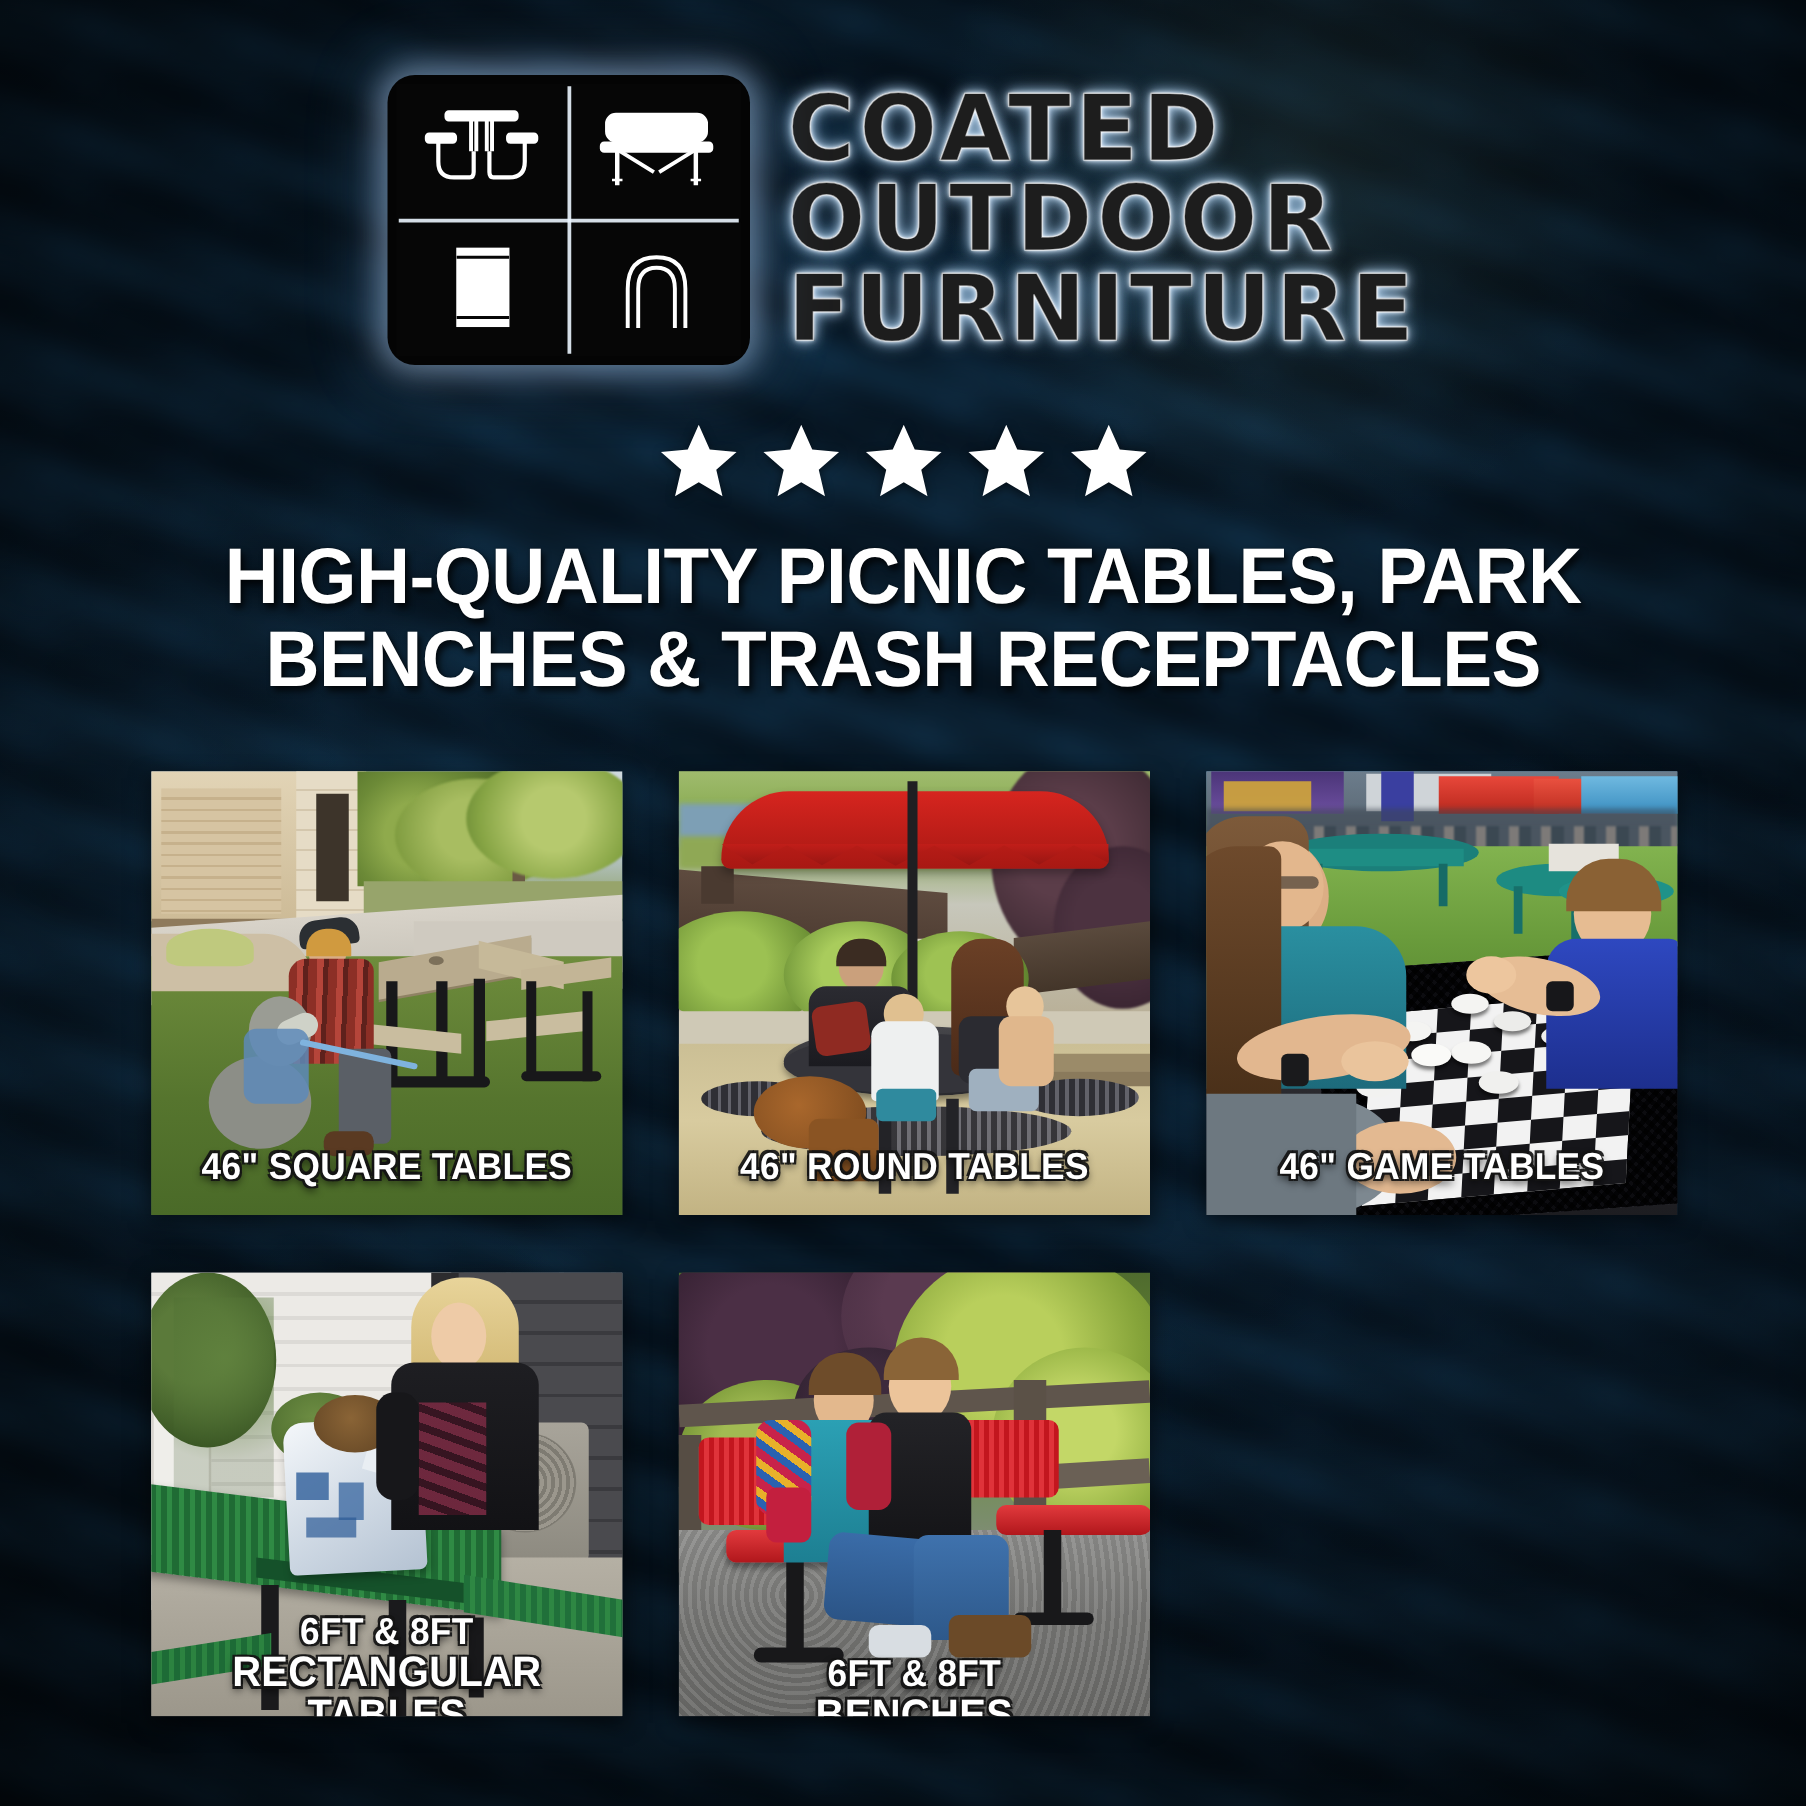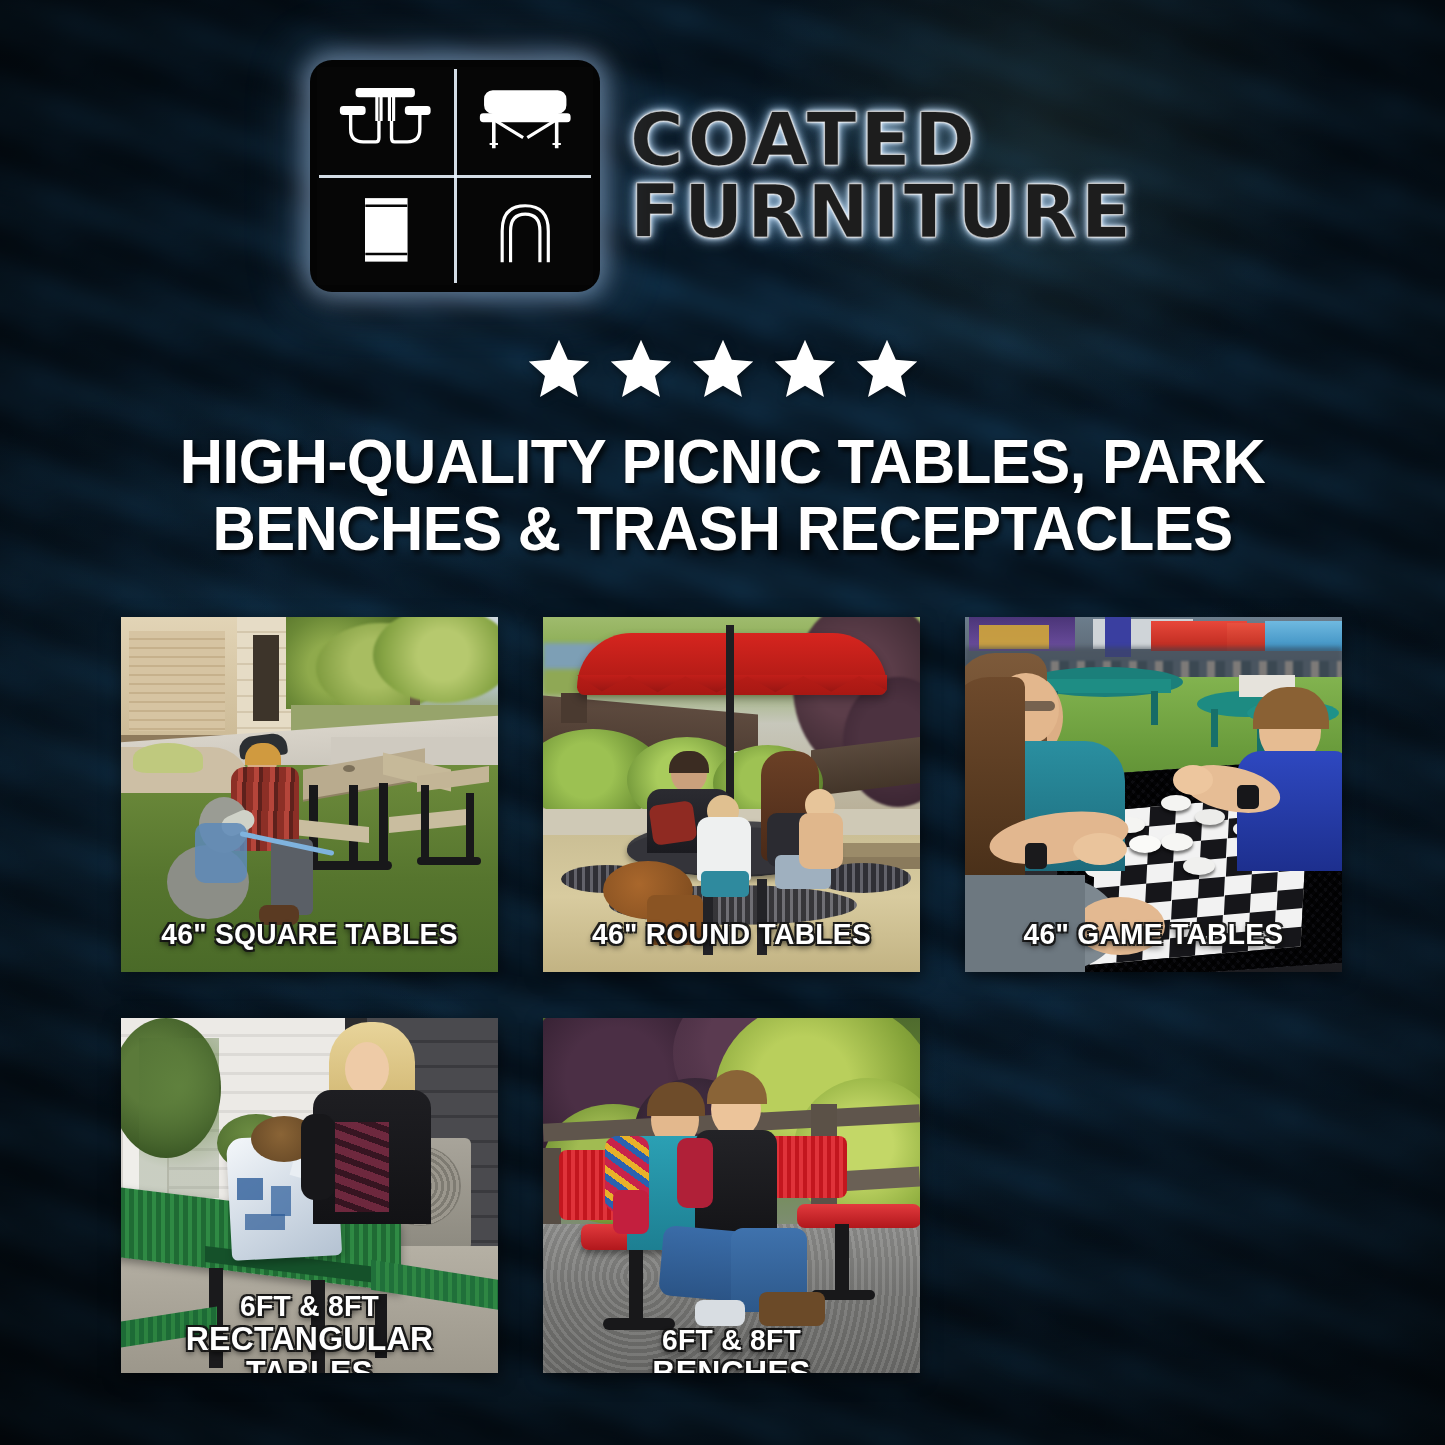--- a/index.html
+++ b/index.html
@@ -160,20 +160,21 @@
               <path d="M36 70 L36 40 Q36 24 50 24 Q64 24 64 40 L64 70"></path>
             </svg>
           </div>
         </div>
         <div class="logo-divider-v"></div>
         <div class="logo-divider-h"></div>
       </div>
 
       <div class="logo-words">
         <div class="logo-word lw1">COATED</div>
+        <div class="logo-word lw2">OUTDOOR</div>
         <div class="logo-word lw3">FURNITURE</div>
       </div>
     </div>
 
     <div class="stars">
       <span class="star">
           <svg viewBox="0 0 24 24" width="66" height="66">
             <polygon points="12,1.4 15.2,8.6 23,9.3 17.1,14.5 18.9,22.2 12,18.1 5.1,22.2 6.9,14.5 1,9.3 8.8,8.6" fill="#ffffff"></polygon>
           </svg>
         </span>

